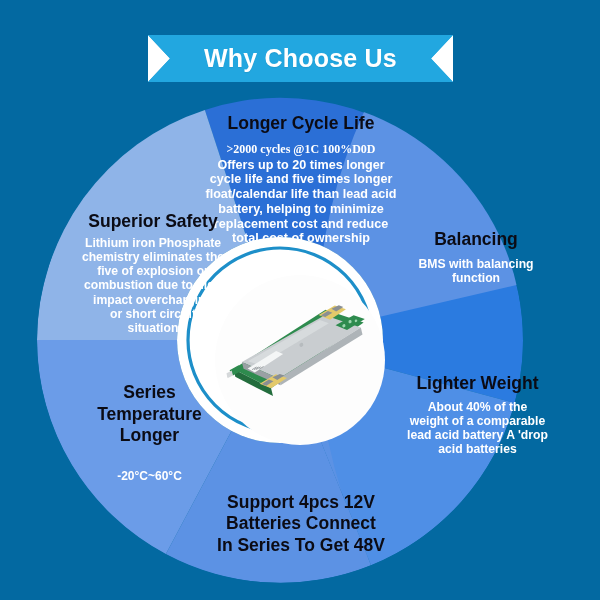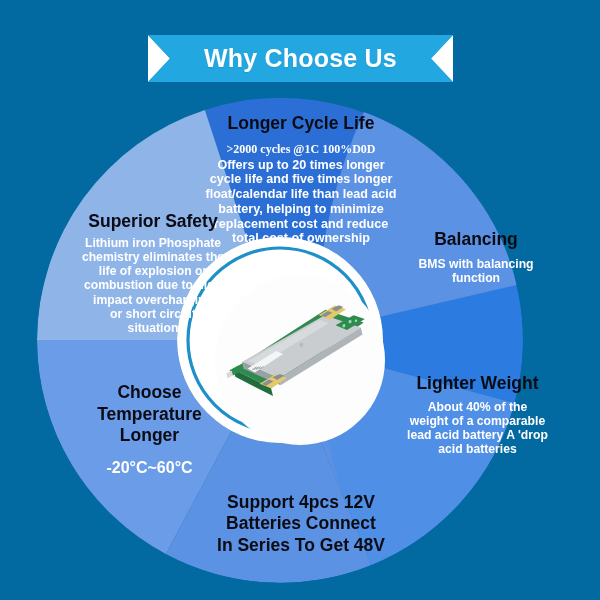--- a/index.html
+++ b/index.html
@@ -120,21 +120,21 @@
   #blk-balance .seg-body { font-size: 12.2px; margin-top: 7px; }
 
   
   #blk-weight { left: 390px; top: 374px; width: 175px; }
   #blk-weight .seg-head { font-size: 17.5px; }
   #blk-weight .seg-body { font-size: 12.2px; margin-top: 6px; }
 
   
   #blk-temp { left: 62px; top: 382px; width: 175px; }
   #blk-temp .seg-head { font-size: 17.5px; line-height: 1.24; }
-  #blk-temp .seg-body { font-size: 16px; margin-top: 12px; }
+  #blk-temp .seg-body { font-size: 12px; margin-top: 22px; }
 
   
   #blk-support { left: 196px; top: 492px; width: 210px; }
   #blk-support .seg-head { font-size: 17.5px; line-height: 1.22; }
 </style>
 </head>
 <body>
 
 <div id="stage">
 
@@ -235,21 +235,21 @@
       <div>replacement cost and reduce</div>
       <div>total cost of ownership</div>
     </div>
   </div>
 
   <div id="blk-safety" class="seg-text">
     <div class="seg-head">Superior Safety</div>
     <div class="seg-body">
       <div>Lithium iron Phosphate</div>
       <div>chemistry eliminates the</div>
-      <div>life of explosion or</div>
+      <div>five of explosion or</div>
       <div>combustion due to high</div>
       <div>impact overcharging</div>
       <div>or short circuit</div>
       <div>situation</div>
     </div>
   </div>
 
   <div id="blk-balance" class="seg-text">
     <div class="seg-head">Balancing</div>
     <div class="seg-body">
@@ -263,21 +263,21 @@
     <div class="seg-body">
       <div>About 40% of the</div>
       <div>weight of a comparable</div>
       <div>lead acid battery A 'drop</div>
       <div>acid batteries</div>
     </div>
   </div>
 
   <div id="blk-temp" class="seg-text">
     <div class="seg-head">
-      <div>Choose</div>
+      <div>Series</div>
       <div>Temperature</div>
       <div>Longer</div>
     </div>
     <div class="seg-body">-20°C~60°C</div>
   </div>
 
   <div id="blk-support" class="seg-text">
     <div class="seg-head">
       <div>Support 4pcs 12V</div>
       <div>Batteries Connect</div>

